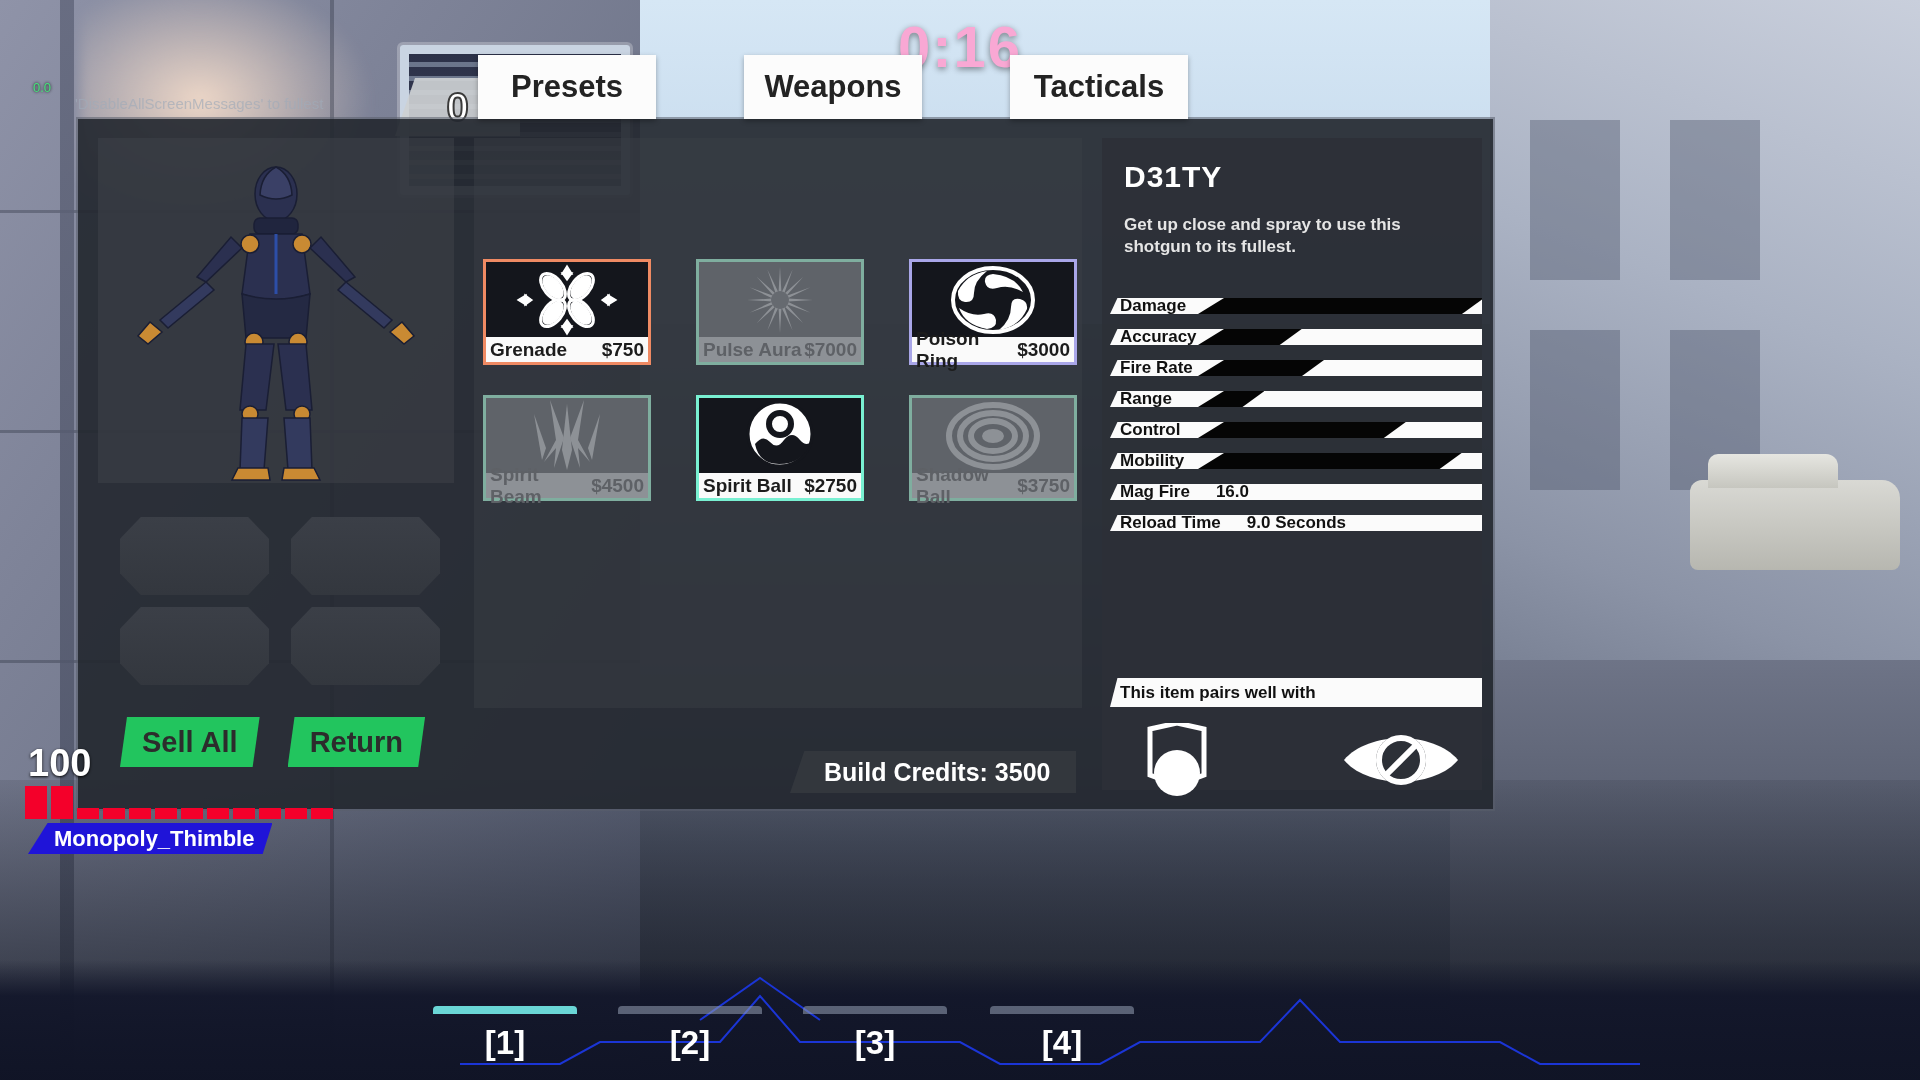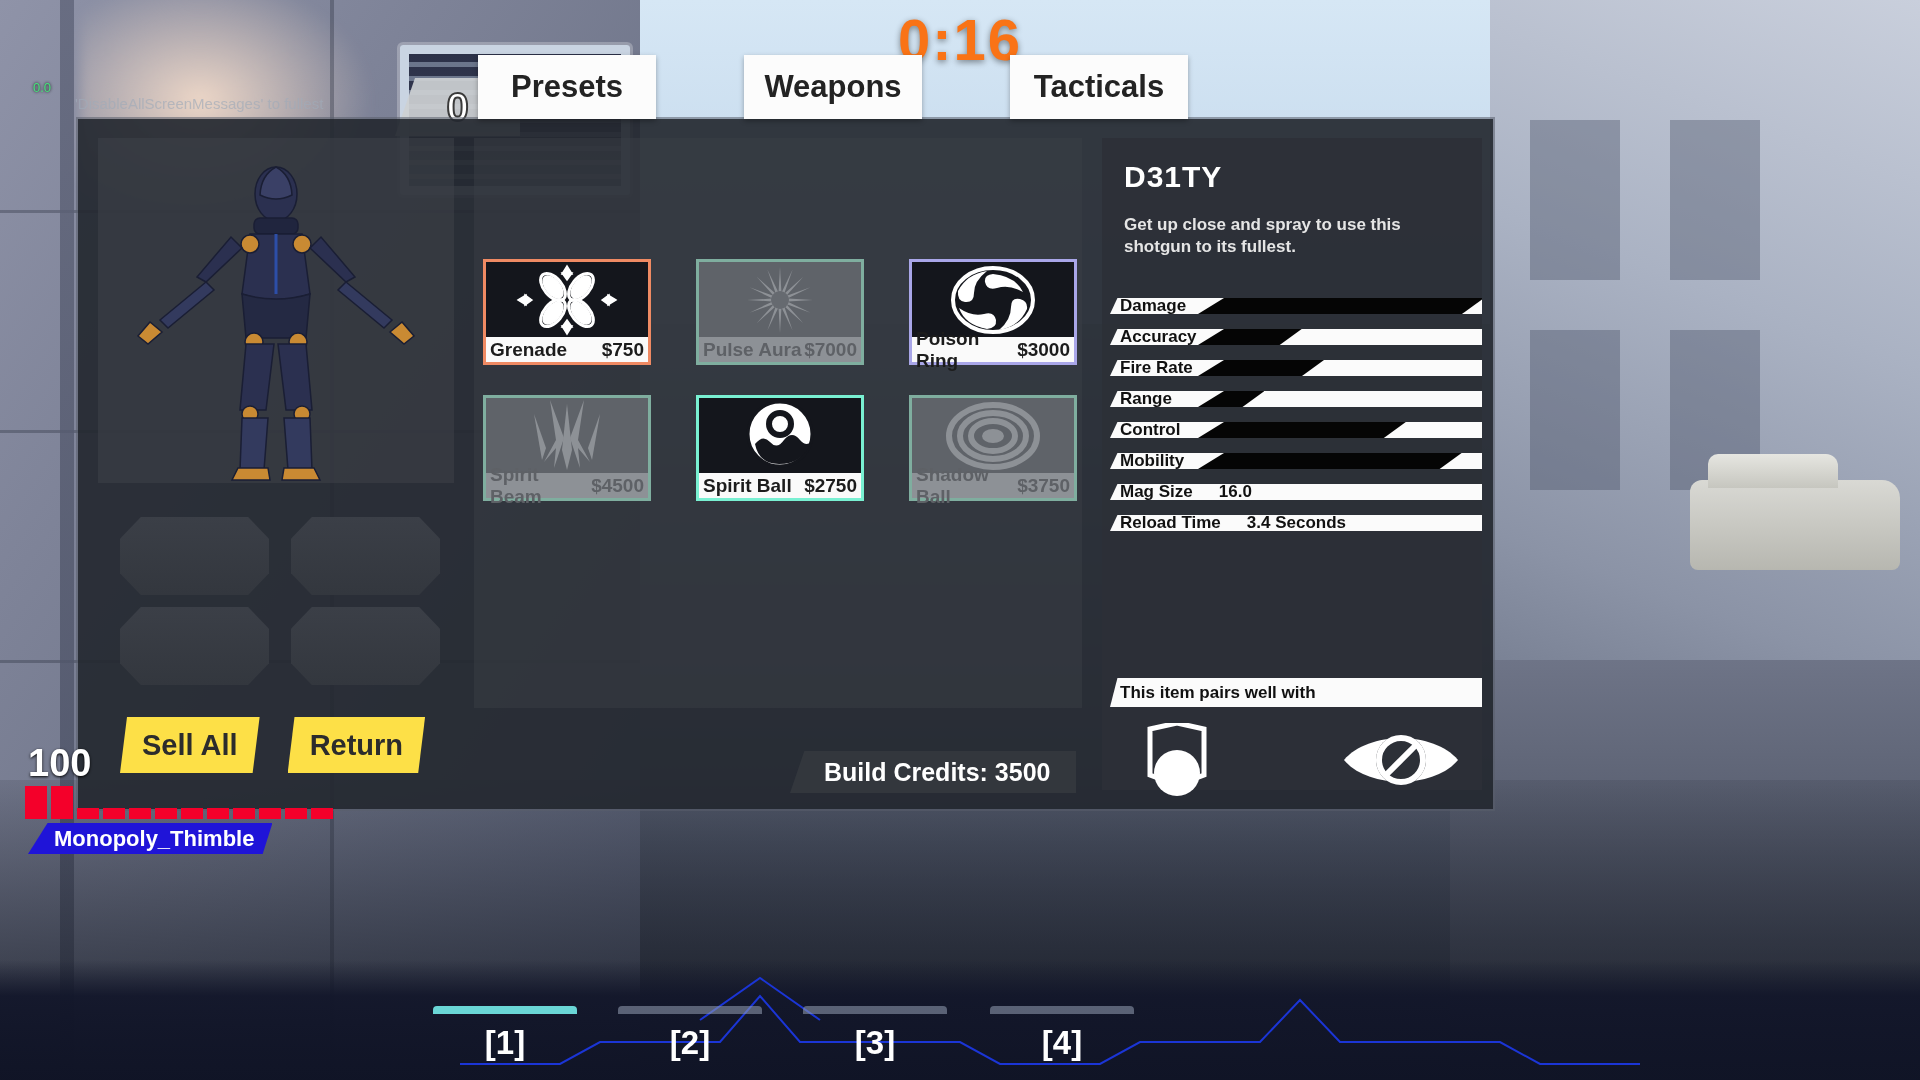--- a/index.html
+++ b/index.html
@@ -38,22 +38,22 @@
   .ground { position:absolute; left:0; bottom:0; width:100%; height:300px;
     background:linear-gradient(180deg, rgba(40,45,58,.15), rgba(22,26,36,.85)); }
 
   
   .dbg-num { position:absolute; left:33px; top:80px; color:#46e27a; font-size:13px;
     font-family:Liberation Sans, sans-serif; text-shadow:0 0 3px #000; }
   .dbg-msg { position:absolute; left:75px; top:95px; color:rgba(160,170,185,.65); font-size:15px;
     font-family:"Liberation Sans", sans-serif; }
 
   
-  .timer { position:absolute; left:0; right:0; top:6px; text-align:center;
-    font-size:58px; font-weight:700; color:#f97316; letter-spacing:2px;
+  .timer { position:absolute; left:0; right:0; top:13px; text-align:center;
+    font-size:58px; font-weight:700; color:#f9a8d4; letter-spacing:2px;
     text-shadow:0 2px 6px rgba(0,0,0,.45); }
   .score-tag { position:absolute; left:395px; top:78px; width:125px; height:58px;
     background:rgba(205,208,210,.92); clip-path:polygon(16% 0,100% 0,100% 100%,0 100%);
     display:flex; align-items:center; justify-content:center; }
   .score-tag span { font-size:40px; font-weight:700; color:#fff;
     -webkit-text-stroke:2px #3a3a3a; }
 
   
   .tabs { position:absolute; top:55px; left:478px; display:flex; gap:88px; z-index:30; }
   .tab { width:178px; height:64px; background:#fcfcfc; display:flex; align-items:center;
@@ -72,21 +72,21 @@
   .char { position:absolute; left:50%; top:52%; transform:translate(-50%,-50%); }
 
   
   .slots { position:absolute; left:42px; top:398px; width:320px;
     display:grid; grid-template-columns:1fr 1fr; gap:12px 22px; }
   .slot { height:78px; background:linear-gradient(180deg,#3b3f47,#33373e);
     clip-path:polygon(14% 0,86% 0,100% 28%,100% 72%,86% 100%,14% 100%,0 72%,0 28%); }
 
   
   .btm-btns { position:absolute; left:42px; top:598px; display:flex; gap:28px; }
-  .slant-btn { height:56px; background:#fde047; display:flex; align-items:center;
+  .slant-btn { height:50px; background:#22c55e; display:flex; align-items:center;
     justify-content:center; font-size:29px; font-weight:700; color:#2c2c2c;
     clip-path:polygon(5% 0,100% 0,95% 100%,0 100%); padding:8px 22px; }
 
   
   .grid-panel { position:absolute; left:396px; top:19px; width:608px; height:570px;
     background:rgba(60,64,70,.45); }
   .grid { position:absolute; left:12px; top:124px; display:grid;
     grid-template-columns:repeat(3,162px); gap:36px 51px; }
   .item { width:162px; height:100px; position:relative; }
   .item .thumb { width:100%; height:75px; display:flex; align-items:center; justify-content:center;
@@ -385,26 +385,26 @@
         </div>
         <div class="stat">
           <div class="fill" style="width:72%; clip-path:polygon(26px 0,100% 0,calc(100% - 22px) 100%,0 100%); left:88px; width:calc(72% - 60px);"></div>
      <span class="lbl">Control</span>
         </div>
         <div class="stat">
           <div class="fill" style="width:87%; clip-path:polygon(26px 0,100% 0,calc(100% - 22px) 100%,0 100%); left:88px; width:calc(87% - 60px);"></div>
      <span class="lbl">Mobility</span>
         </div>
         <div class="stat">
-          <span class="lbl">Mag Size</span>
+          <span class="lbl">Mag Fire</span>
      <span class="val">16.0</span>
         </div>
         <div class="stat">
           <span class="lbl">Reload Time</span>
-     <span class="val">3.4 Seconds</span>
+     <span class="val">9.0 Seconds</span>
         </div>
       </div>
     <div class="pairs-title">This item pairs well with</div>
     <div class="pairs-icons">
       <svg width="70" height="74" viewBox="0 0 70 74">
         <path d="M8 6 L35 0 L62 6 L62 52 L35 62 L8 52 Z" fill="none" stroke="#fff" stroke-width="5"></path>
         <circle cx="35" cy="50" r="23" fill="#fff"></circle>
       </svg>
       <svg width="118" height="62" viewBox="0 0 118 62">
         <path d="M2 31 C26 2 92 2 116 31 C92 60 26 60 2 31 Z" fill="#fff"></path>

